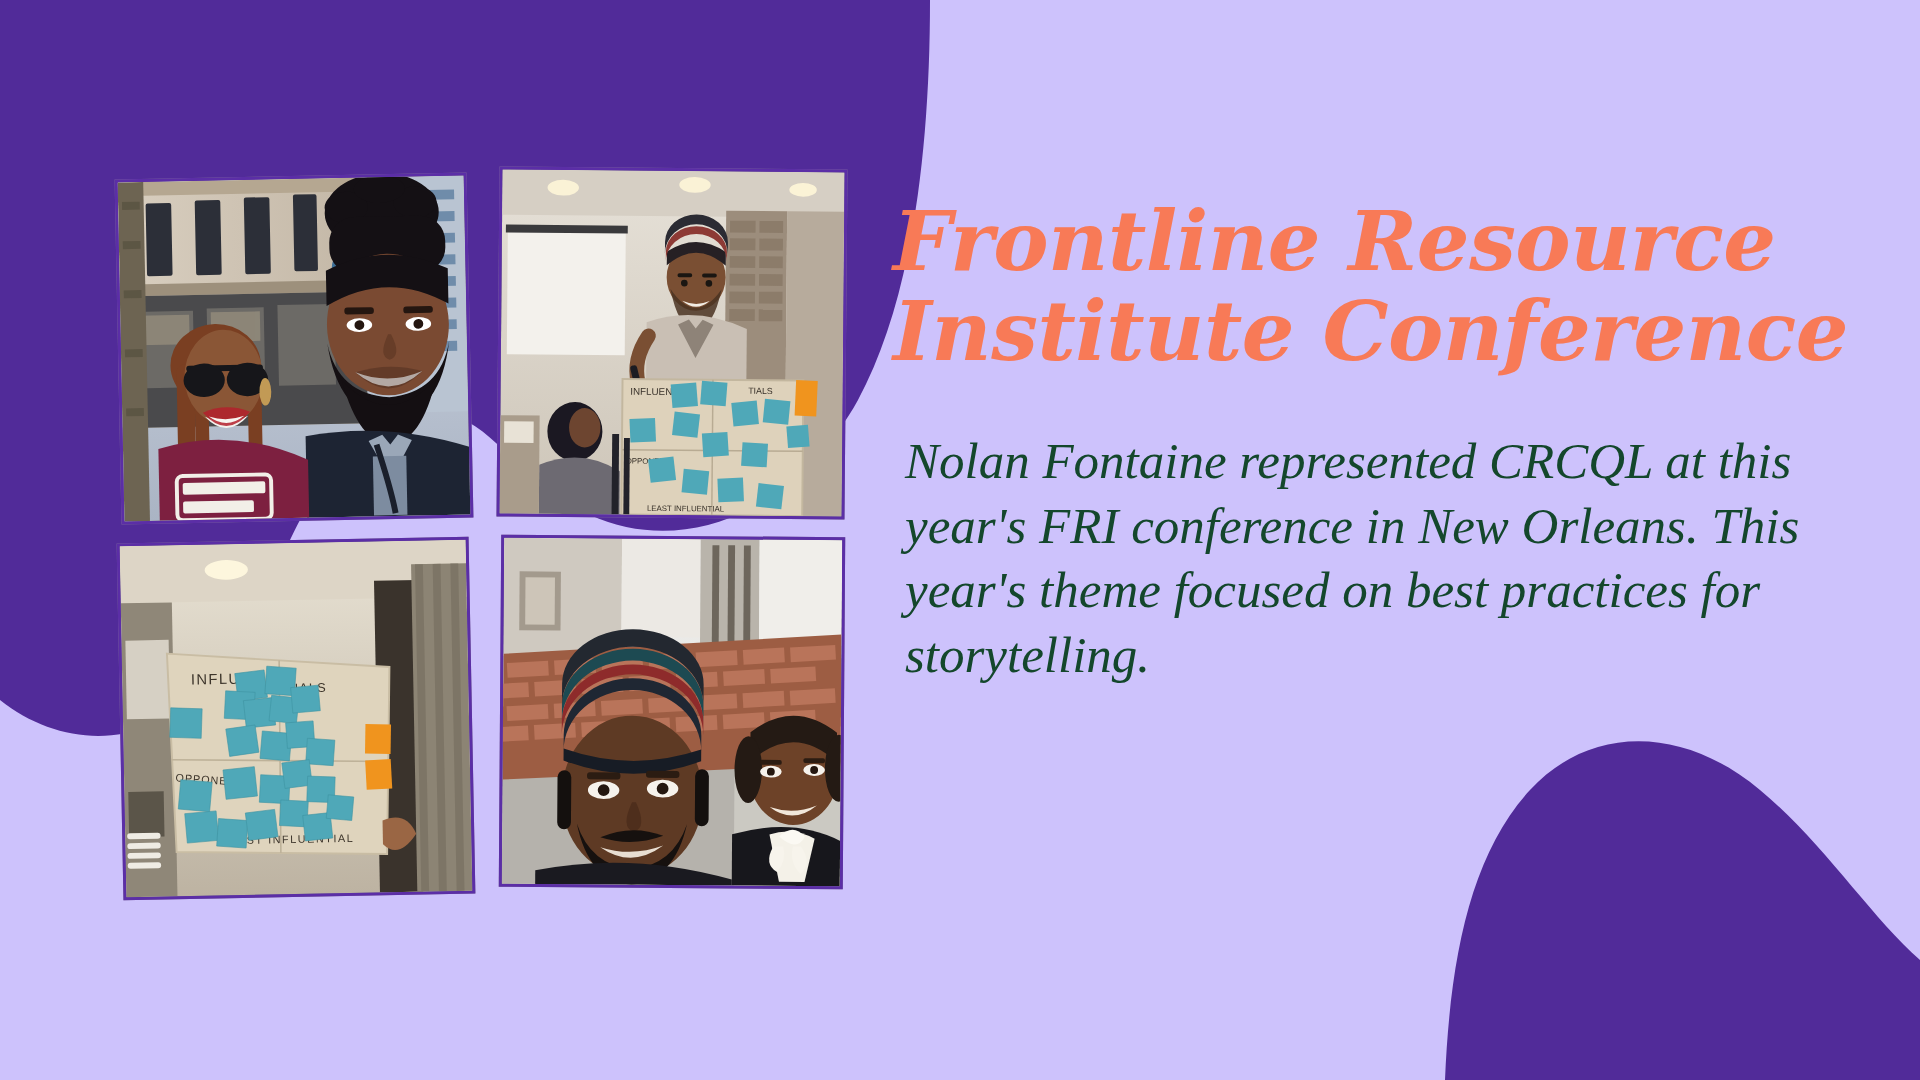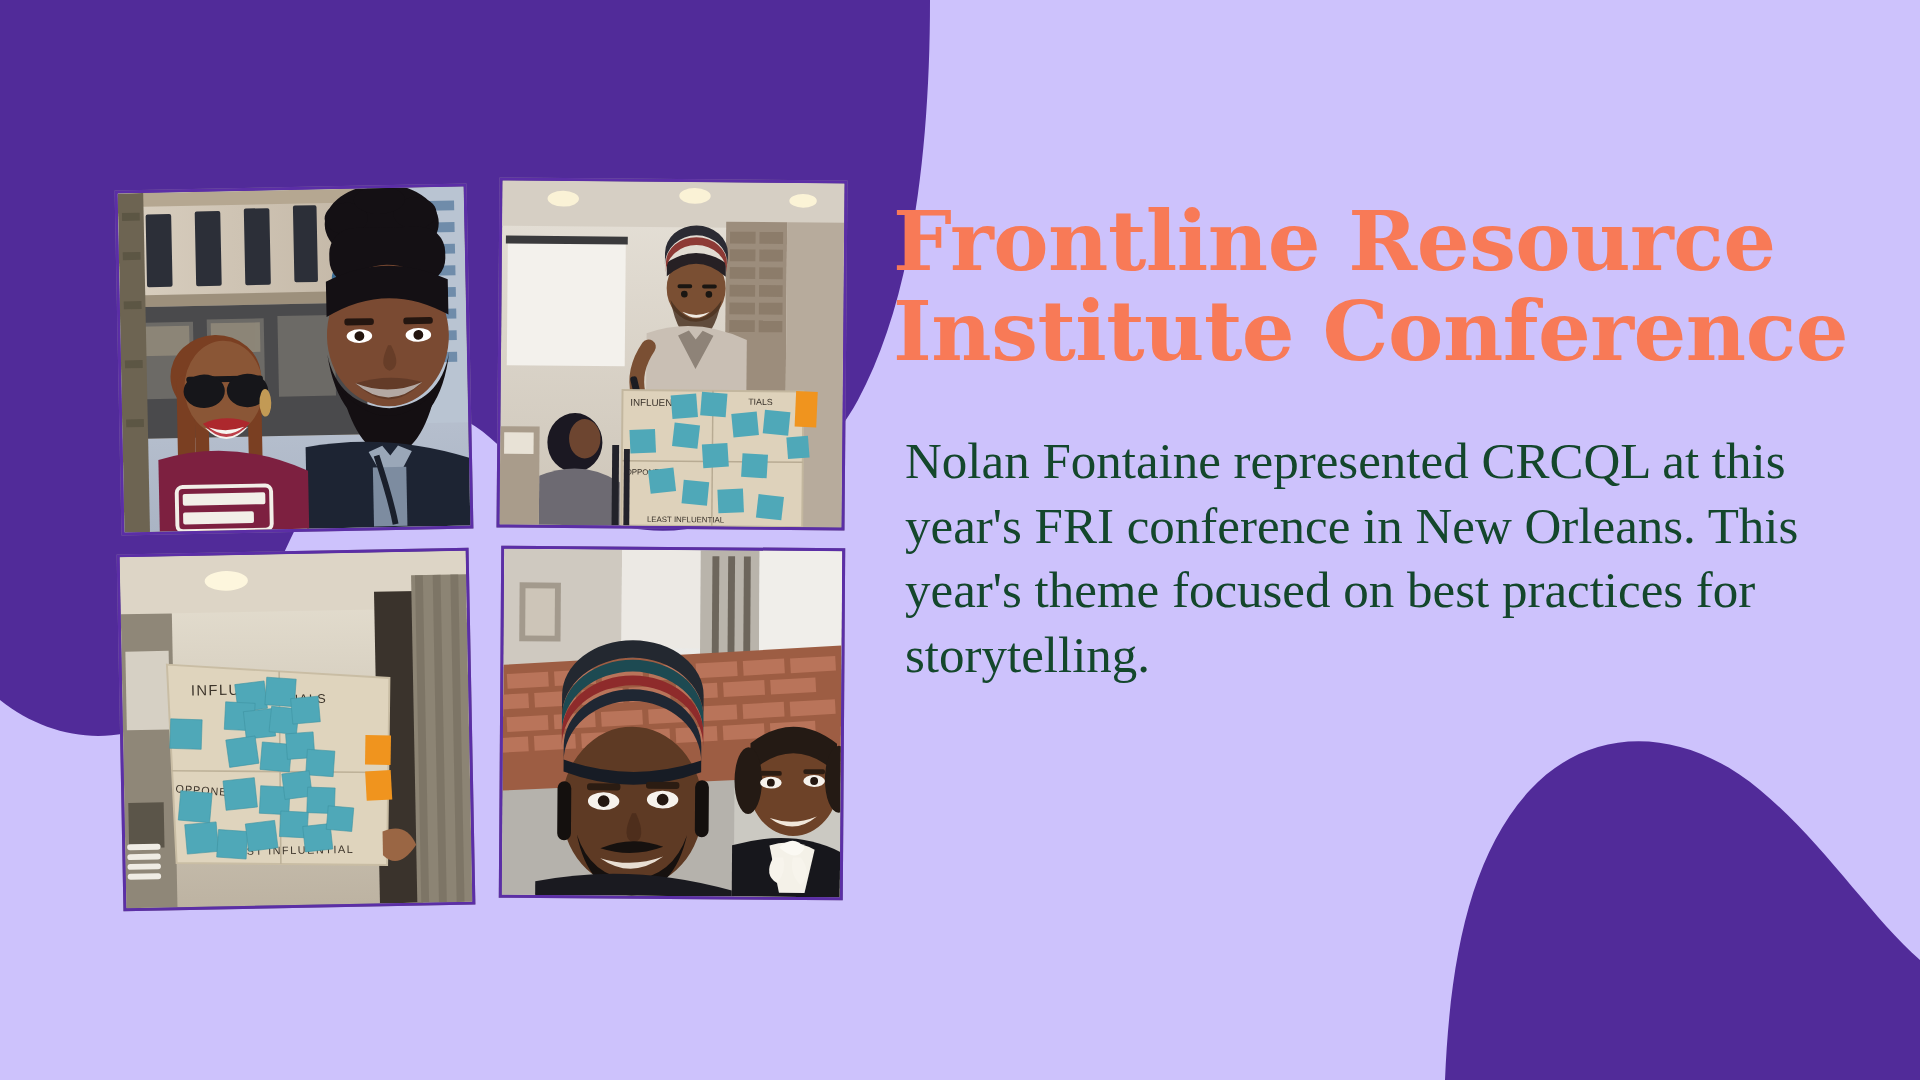--- a/index.html
+++ b/index.html
@@ -28,21 +28,21 @@
     inset: 0;
     width: 1920px;
     height: 1080px;
     pointer-events: none;
   }
 
   
   #collage {
     position: absolute;
     left: 118px;
-    top: 179px;
+    top: 168px;
     width: 730px;
     height: 735px;
   }
 
   .photo {
     position: absolute;
     border: 3px solid #5B2EA6;
     box-sizing: border-box;
     overflow: hidden;
     background: #8a7f95;
@@ -81,20 +81,21 @@
     width: 344px; height: 352px;
     transform: rotate(0.4deg);
   }
 
   
   #text-col {
     position: absolute;
     left: 893px;
     top: 196px;
     width: 960px;
+    font-style: italic;
   }
 
   #headline {
     margin: 0;
     color: #F87A57;
     font-family: "DejaVu Serif", serif;
     font-weight: bold;
     font-size: 83px;
     line-height: 1.09;
     letter-spacing: -0.5px;

